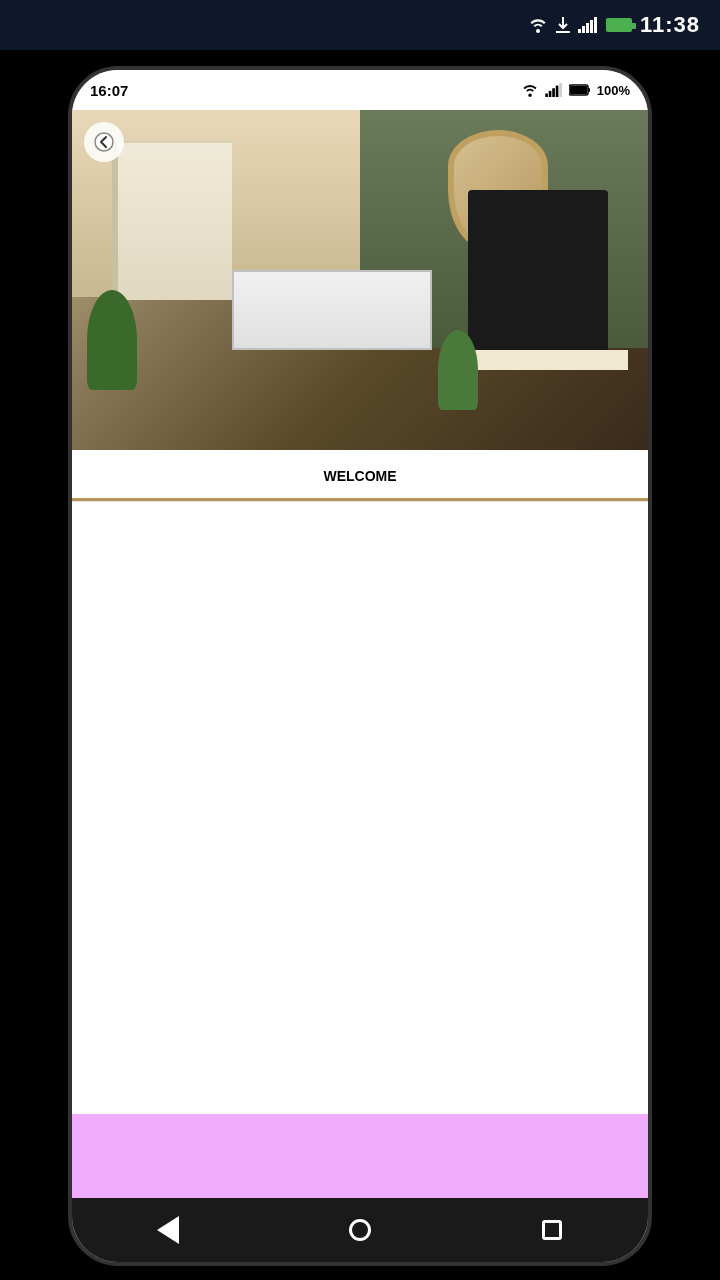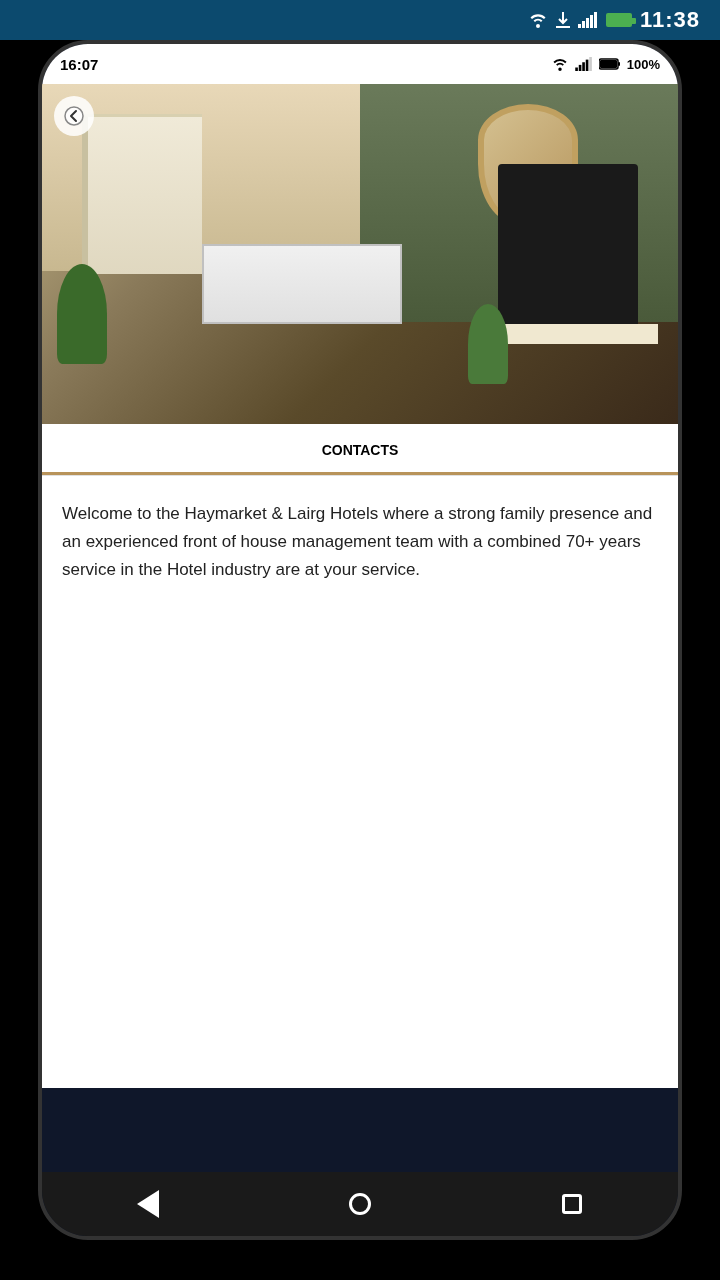--- a/index.html
+++ b/index.html
@@ -8,22 +8,22 @@
       width: 720px;
       height: 1280px;
       background: #000;
       font-family: 'Arial', sans-serif;
       overflow: hidden;
     }
 
     
     .outer-status-bar {
       width: 720px;
-      height: 40px;
-      background: #0c4a6e;
+      height: 50px;
+      background: #0f172a;
       display: flex;
       align-items: center;
       justify-content: flex-end;
       padding: 0 20px;
     }
     .outer-status-bar .time {
       color: #fff;
       font-size: 22px;
       font-weight: bold;
       letter-spacing: 1px;
@@ -33,24 +33,24 @@
       align-items: center;
       gap: 8px;
       margin-right: 8px;
     }
     .outer-status-icons svg {
       fill: #fff;
     }
 
     
     .phone {
-      width: 644px;
+      width: 584px;
       height: 1200px;
-      margin: 0 auto;
-      background: #0f172a;
+      margin: 16px auto;
+      background: #f0abfc;
       border-radius: 50px;
       overflow: hidden;
       position: relative;
       border: 4px solid #333;
     }
 
     
     .inner-status-bar {
       width: 100%;
       height: 40px;
@@ -373,25 +373,24 @@
     <div class="back-btn">
       <svg width="20" height="20" viewBox="0 0 20 20">
         <circle cx="10" cy="10" r="9" stroke="#888" stroke-width="1.5" fill="rgba(255,255,255,0.7)"></circle>
         <path d="M12 5l-5 5 5 5" stroke="#333" stroke-width="2" fill="none" stroke-linecap="round" stroke-linejoin="round"></path>
       </svg>
     </div>
   </div>
 
 
   <div class="tab-bar">
-    <div class="tab-item active">CONTACTS</div>
+    <div class="tab-item active">WELCOME</div>
   </div>
 
   <div class="content-area">
-    <p class="welcome-text">Welcome to the Haymarket &amp; Lairg Hotels where a strong family presence and an experienced front of house management team with a combined 70+ years service in the Hotel industry are at your service.</p>
   </div>
 
   <div class="bottom-nav">
     <div class="nav-btn">
       <div class="nav-triangle"></div>
     </div>
     <div class="nav-btn">
       <div class="nav-circle"></div>
     </div>
     <div class="nav-btn">

